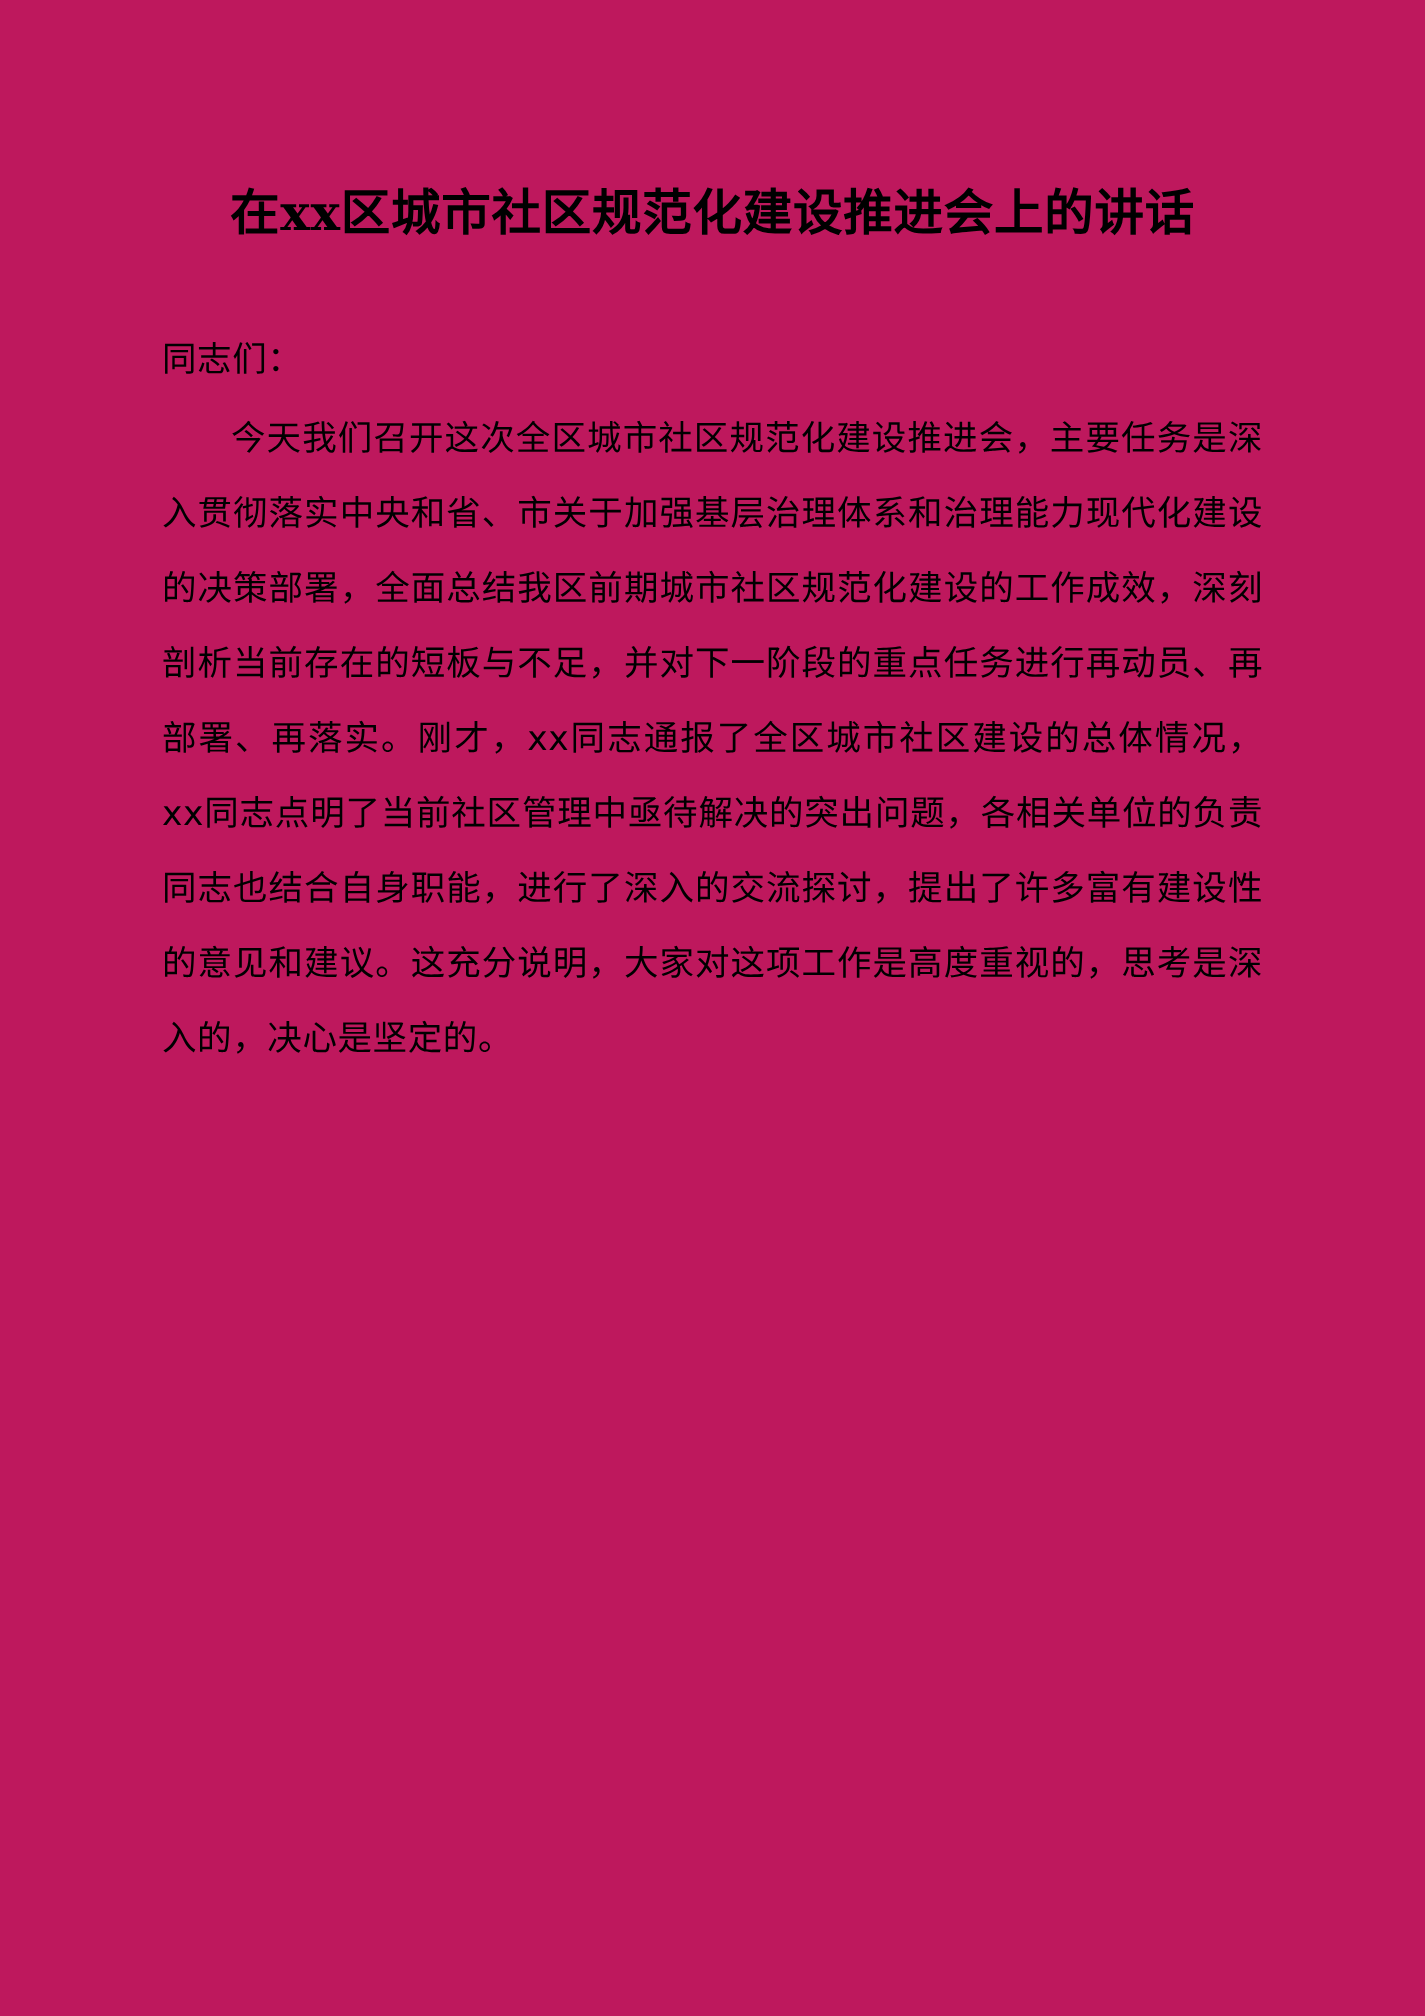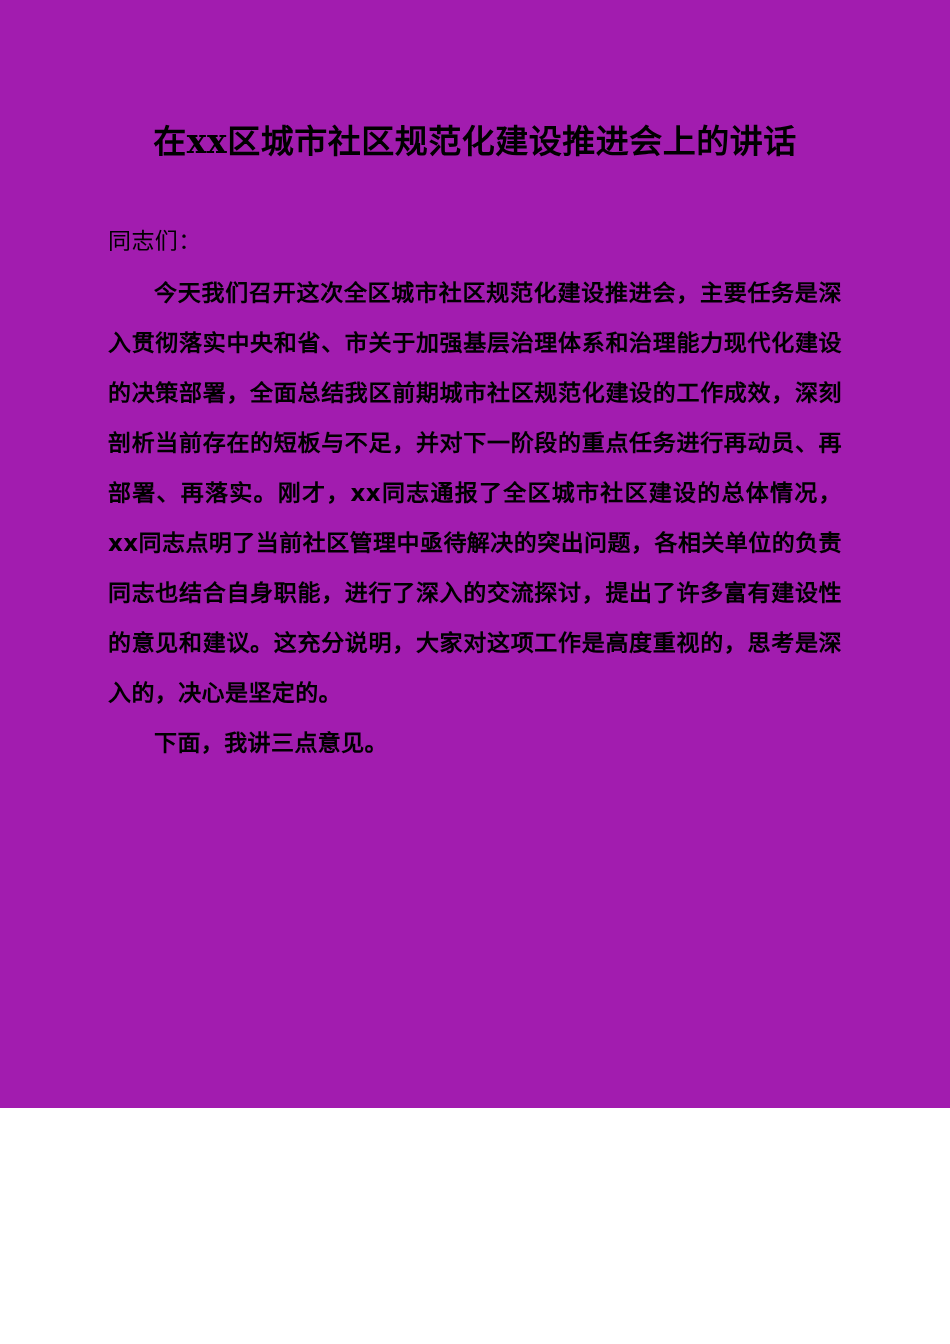--- a/index.html
+++ b/index.html
@@ -11,65 +11,63 @@
   body {
     width: 950px;
     height: 1344px;
     font-family: "DejaVu Sans", sans-serif;
     color: #000000;
     overflow: hidden;
   }
   .page {
     box-sizing: border-box;
     width: 950px;
-    height: 1108px;
+    height: 1344px;
     padding: 120px 108px 60px 108px;
-    background: #a21caf;
+    background: #be185d;
   }
   .doc-title {
     font-family: "DejaVu Serif", serif;
     font-weight: bold;
     font-size: 33px;
     line-height: 44px;
     text-align: center;
     letter-spacing: 0.5px;
     margin: 0 0 52px 0;
     color: #000000;
   }
   .salutation {
-    font-family: Liberation Sans, sans-serif;
+    font-family: Liberation Mono, monospace;
     font-size: 23px;
     line-height: 50px;
     margin: 0 0 2px 0;
     letter-spacing: 0.4px;
   }
   .para {
     font-family: "DejaVu Sans", sans-serif;
     font-size: 23px;
     line-height: 50px;
     text-align: justify;
     text-justify: inter-ideograph;
     text-indent: 2em;
     margin: 0;
     letter-spacing: 0.4px;
-    font-weight: bold;
   }
   .para.heading {
     font-weight: bold;
     text-align: left;
   }
 </style>
 </head>
 <body>
 
 <div class="page">
 
   <h1 class="doc-title">在xx区城市社区规范化建设推进会上的讲话</h1>
 
   <p class="salutation">同志们：</p>
 
   <p class="para">今天我们召开这次全区城市社区规范化建设推进会，主要任务是深入贯彻落实中央和省、市关于加强基层治理体系和治理能力现代化建设的决策部署，全面总结我区前期城市社区规范化建设的工作成效，深刻剖析当前存在的短板与不足，并对下一阶段的重点任务进行再动员、再部署、再落实。刚才，xx同志通报了全区城市社区建设的总体情况，xx同志点明了当前社区管理中亟待解决的突出问题，各相关单位的负责同志也结合自身职能，进行了深入的交流探讨，提出了许多富有建设性的意见和建议。这充分说明，大家对这项工作是高度重视的，思考是深入的，决心是坚定的。</p>
 
-  <p class="para">下面，我讲三点意见。</p>
 
 
 
 </div>
 
 </body></html>

